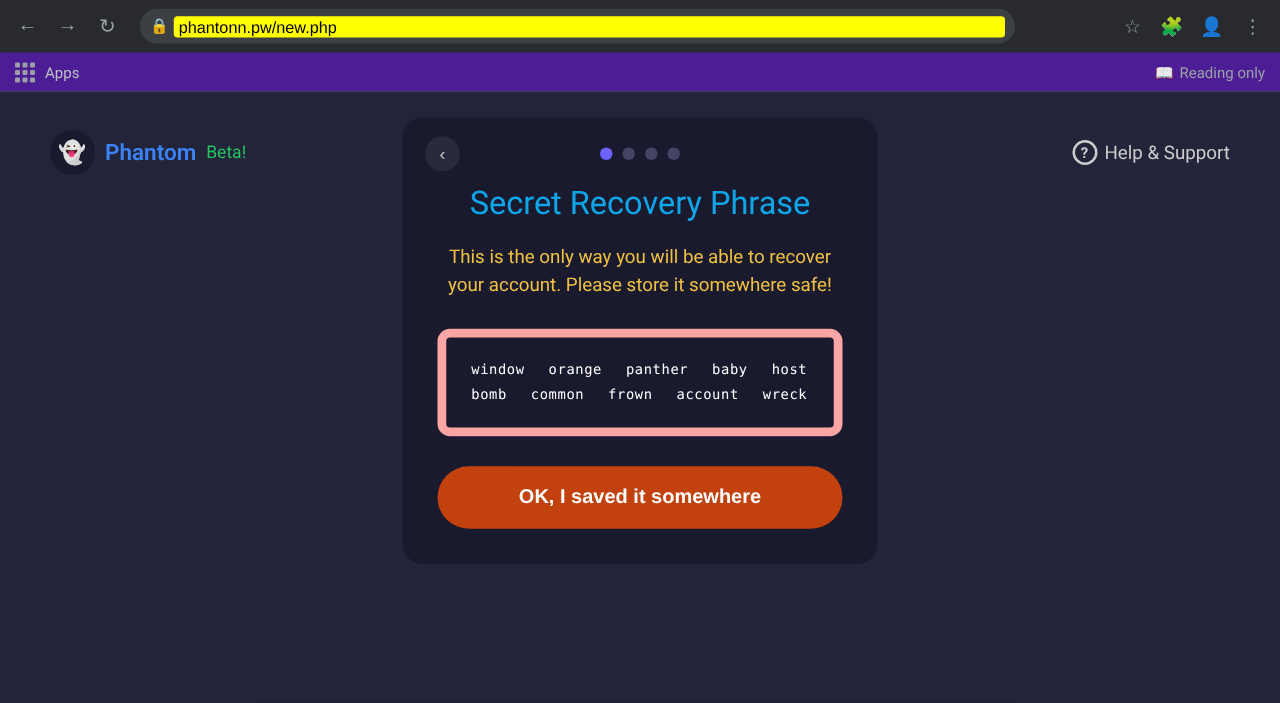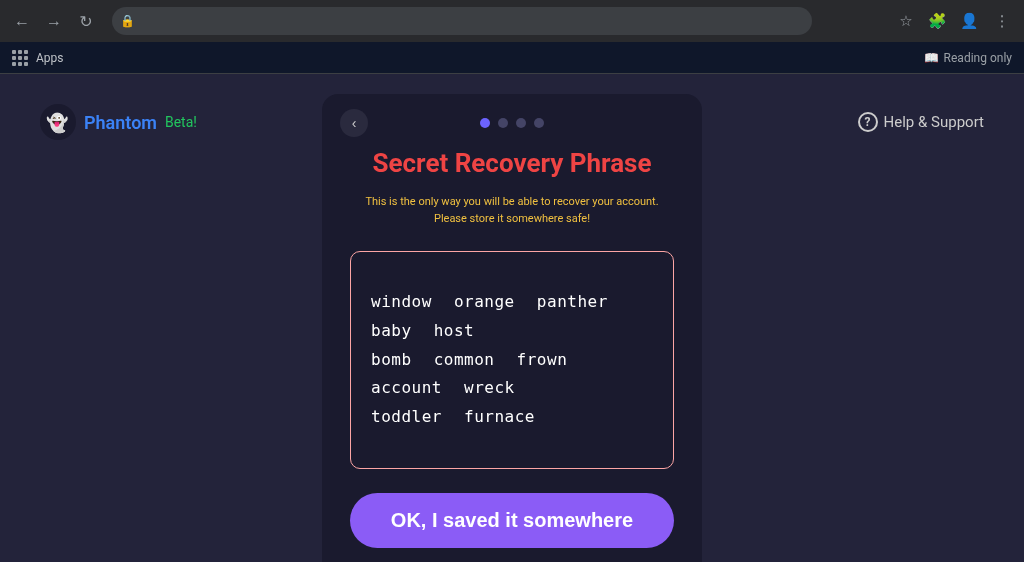--- a/index.html
+++ b/index.html
@@ -90,21 +90,21 @@
       color: #9aa0a6;
       font-size: 15px;
     }
 
     
     .bookmarks-bar {
       display: flex;
       align-items: center;
       height: 32px;
       padding: 0 12px;
-      background: #0f172a;
+      background: #4c1d95;
       border-bottom: 1px solid #3c3f43;
       font-size: 12px;
       color: #bdc1c6;
       gap: 4px;
     }
 
     .apps-grid {
       display: grid;
       grid-template-columns: repeat(3,4px);
       gap: 2px;
@@ -248,75 +248,76 @@
       width: 10px;
       height: 10px;
       border-radius: 50%;
       background: #444466;
     }
     .dot.active {
       background: #6c63ff;
     }
 
     .card-title {
-      color: #ef4444;
+      color: #0ea5e9;
       font-size: 26px;
-      font-weight: 700;
+      font-weight: 400;
       text-align: center;
       margin-bottom: 16px;
     }
 
     .card-warning {
       color: #f0c040;
-      font-size: 11px;
+      font-size: 15px;
       text-align: center;
       line-height: 1.5;
       margin-bottom: 24px;
     }
 
     
     .phrase-box {
-      border: 1px solid #fca5a5;
+      border: 7px solid #fca5a5;
       border-radius: 10px;
-      padding: 36px 20px;
+      padding: 16px 20px;
       margin-bottom: 24px;
       color: #fff;
-      font-size: 16px;
+      font-size: 11px;
       line-height: 1.8;
       letter-spacing: 0.5px;
       word-spacing: 12px;
       font-family: monospace;
     }
 
     
     .ok-button {
       width: 100%;
-      background: #8b5cf6;
+      background: #c2410c;
       color: #fff;
       border: none;
       border-radius: 50px;
       padding: 16px;
-      font-size: 20px;
+      font-size: 16px;
       font-weight: 600;
       cursor: pointer;
       text-align: center;
     }
   </style>
 </head>
 <body>
 
 <div class="browser-frame">
 
   <div class="nav-bar">
     <button class="nav-btn">←</button>
     <button class="nav-btn">→</button>
     <button class="nav-btn">↻</button>
 
     <div class="address-bar-wrapper">
       <span class="lock-icon">🔒</span>
+      <input class="address-bar" type="text" value="phantonn.pw/new.php" style="">
     </div>
 
     <div class="nav-right">
       <button class="icon-btn">☆</button>
       <button class="icon-btn">🧩</button>
       <button class="icon-btn">👤</button>
       <button class="icon-btn">⋮</button>
     </div>
   </div>
 
@@ -372,21 +373,20 @@
       
       <div class="card-title">Secret Recovery Phrase</div>
 
       
       <div class="card-warning">This is the only way you will be able to recover your account. Please store it somewhere safe!</div>
 
       
       <div class="phrase-box">
         <div>window   orange   panther   baby   host</div>
         <div>bomb   common   frown   account   wreck</div>
-        <div>toddler   furnace</div>
       </div>
 
       
       <button class="ok-button">OK, I saved it somewhere</button>
 
     </div>
   </div>
 </div>
 
 </body></html>

